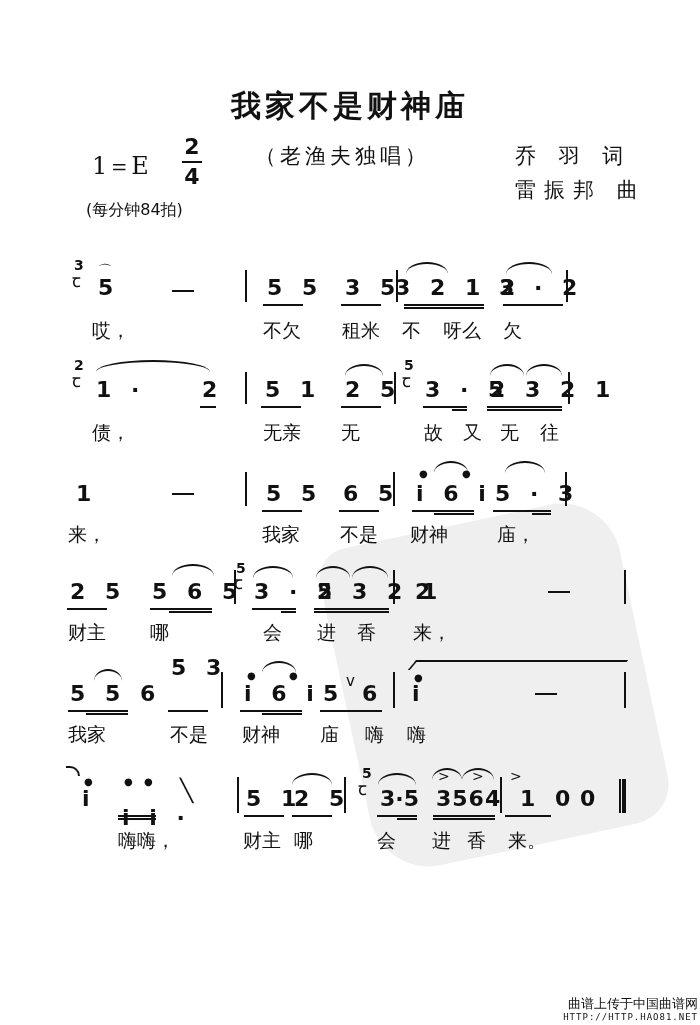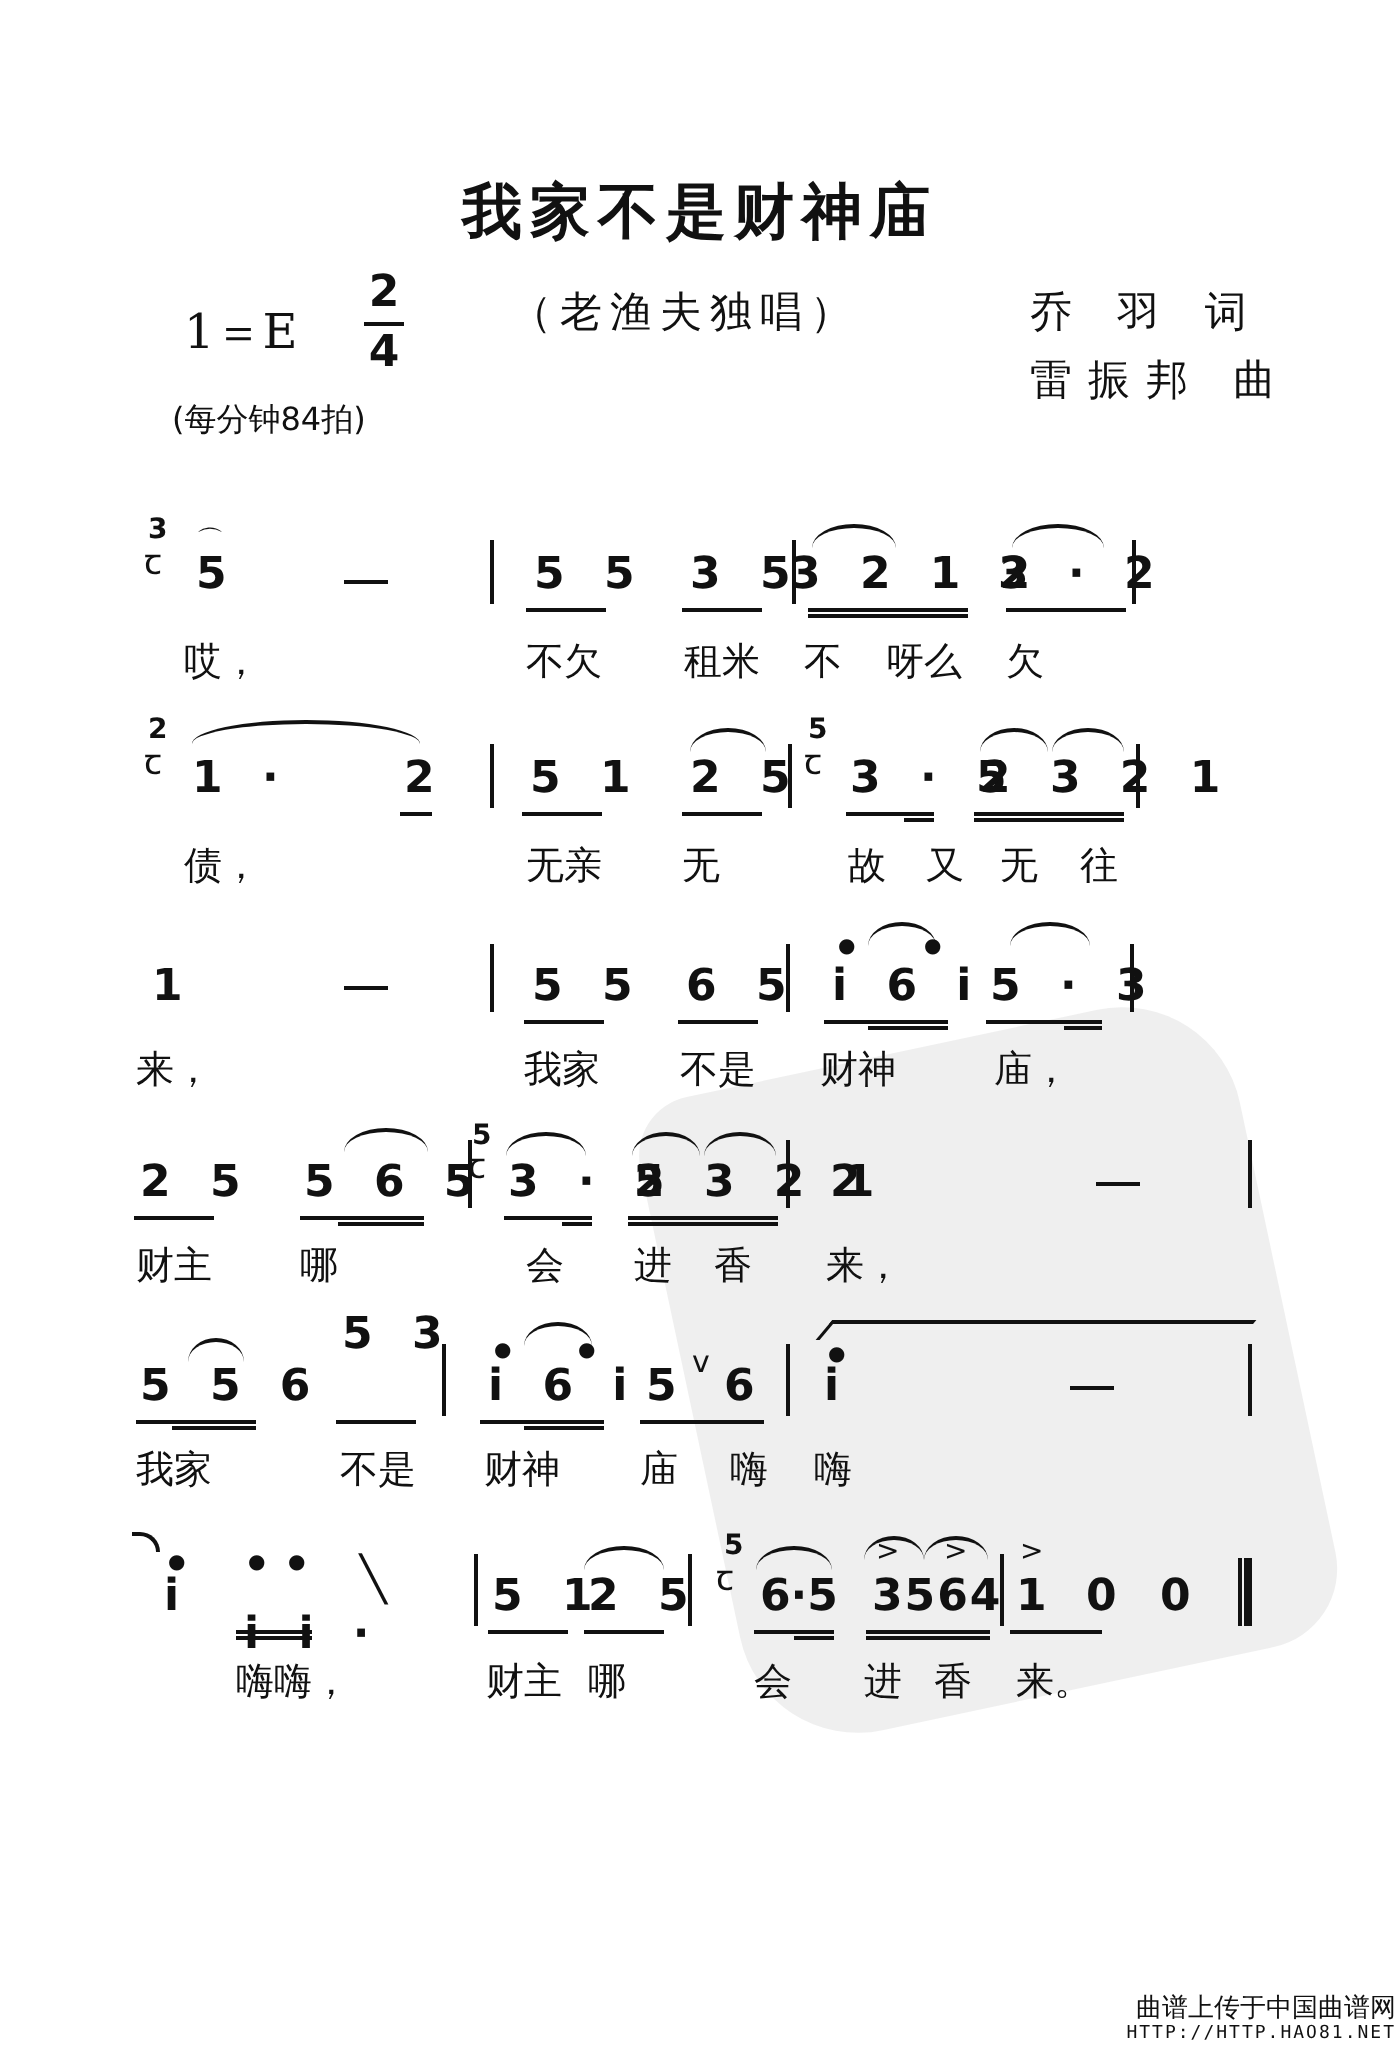--- a/index.html
+++ b/index.html
@@ -217,33 +217,33 @@
   <div class="barline" style="left:237px;top:777px;height:36px"></div>
   <span class="note" style="left:246px;top:787px">5 1</span>
   <div class="ul" style="left:244px;top:815px;width:40px"></div>
   <div class="slur" style="left:292px;top:773px;width:40px"></div>
   <span class="note" style="left:294px;top:787px">2 5</span>
   <div class="ul" style="left:292px;top:815px;width:40px"></div>
   <div class="barline" style="left:344px;top:777px;height:36px"></div>
   <span class="grace" style="left:362px;top:765px">5</span>
   <span class="small" style="left:358px;top:776px">ꞇ</span>
   <div class="slur" style="left:378px;top:773px;width:38px"></div>
-  <span class="note" style="left:380px;top:787px;letter-spacing:0">6·5</span>
+  <span class="note" style="left:380px;top:787px;letter-spacing:0">3·5</span>
   <div class="ul" style="left:377px;top:815px;width:40px"></div>
   <div class="ul" style="left:397px;top:818px;width:20px"></div>
   <div class="slur" style="left:432px;top:768px;width:30px"></div>
   <div class="slur" style="left:462px;top:768px;width:32px"></div>
   <span class="small" style="left:438px;top:768px;font-size:14px">&gt;</span>
   <span class="small" style="left:472px;top:768px;font-size:14px">&gt;</span>
   <span class="note" style="left:436px;top:787px;letter-spacing:1px">3564</span>
   <div class="ul" style="left:433px;top:815px;width:62px"></div>
   <div class="ul" style="left:433px;top:818px;width:62px"></div>
   <div class="barline" style="left:500px;top:777px;height:36px"></div>
   <span class="small" style="left:510px;top:768px;font-size:14px">&gt;</span>
-  <span class="note" style="left:508px;top:787px">1 0</span>
+  <span class="note" style="left:520px;top:787px">1 0</span>
   <div class="ul" style="left:505px;top:815px;width:46px"></div>
   <span class="note" style="left:580px;top:787px">0</span>
   <div class="barline" style="left:619px;top:779px;height:34px;width:1.5px"></div>
   <div class="barline" style="left:622px;top:779px;height:34px;width:4px"></div>
   <span class="lyric" style="left:118px;top:828px">嗨嗨，</span>
   <span class="lyric" style="left:243px;top:828px">财主</span>
   <span class="lyric" style="left:294px;top:828px">哪</span>
   <span class="lyric" style="left:377px;top:828px">会</span>
   <span class="lyric" style="left:432px;top:828px">进</span>
   <span class="lyric" style="left:467px;top:828px">香</span>

